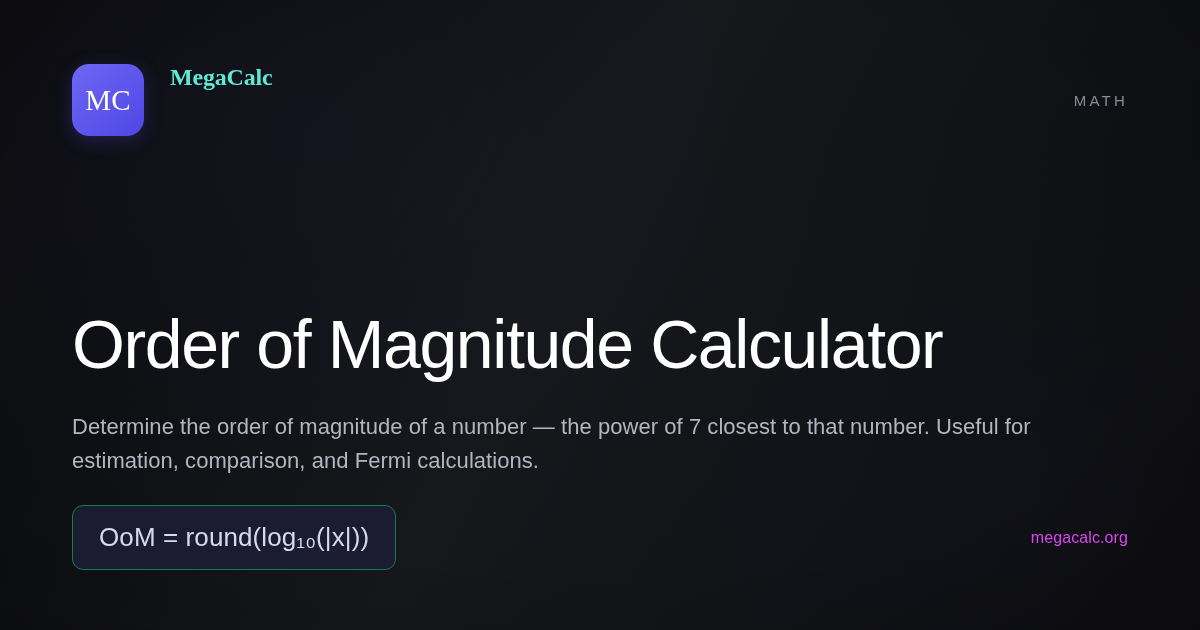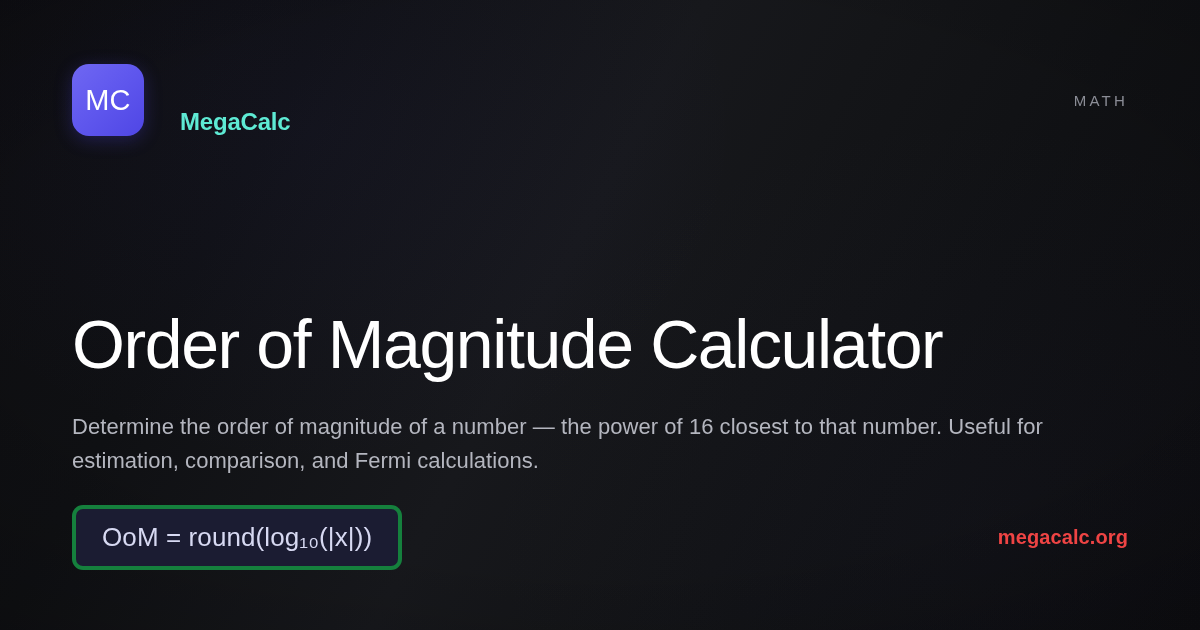--- a/index.html
+++ b/index.html
@@ -60,22 +60,23 @@
 
   
   .header {
     display:flex;
     align-items:center;
     justify-content:space-between;
     height:72px;
   }
   .brand {
     display:flex;
-    align-items:flex-end;
-    gap:36px;
+    align-items:flex-start;
+    gap:26px;
+    font-family:Liberation Serif, serif;
   }
   .logo-tile {
     width:72px; height:72px;
     border-radius:17px;
     background:linear-gradient(135deg, #6f67f2 0%, #6058ee 45%, #4f46e5 100%);
     display:flex;
     align-items:center;
     justify-content:center;
     box-shadow:0 4px 18px rgba(79,70,229,0.28);
     flex:none;
@@ -136,31 +137,31 @@
     align-items:center;
     justify-content:space-between;
   }
   .formula-badge {
     display:inline-flex;
     align-items:center;
     height:65px;
     padding:0 26px;
     border-radius:11px;
     background:#1b1c32;
-    border:4px solid #15803d;
+    border:1px solid #15803d;
     font-size:26px;
     font-weight:400;
     color:#d7d9f2;
     letter-spacing:0.1px;
     white-space:nowrap;
   }
   .site-url {
-    font-size:20px;
-    font-weight:700;
-    color:#ef4444;
+    font-size:16px;
+    font-weight:400;
+    color:#d946ef;
     letter-spacing:0.1px;
     white-space:nowrap;
   }
 </style>
 </head>
 <body>
 
 <div class="bg">
   <div class="bg-glow-a"></div>
   <div class="bg-glow-b"></div>
@@ -174,21 +175,21 @@
       <div class="logo-tile">
         <span class="logo-text">MC</span>
       </div>
       <div class="brand-name">MegaCalc</div>
     </div>
     <div class="category">MATH</div>
   </div>
 
   <div class="main">
     <h1 class="title">Order of Magnitude Calculator</h1>
-    <p class="subtitle">Determine the order of magnitude of a number — the power of 16 closest to that number. Useful for estimation, comparison, and Fermi calculations.</p>
+    <p class="subtitle">Determine the order of magnitude of a number — the power of 7 closest to that number. Useful for estimation, comparison, and Fermi calculations.</p>
   </div>
 
   <div class="footer">
     <div class="formula-badge">OoM = round(log₁₀(|x|))</div>
     <div class="site-url">megacalc.org</div>
   </div>
 
 </div>
 
 </body></html>

